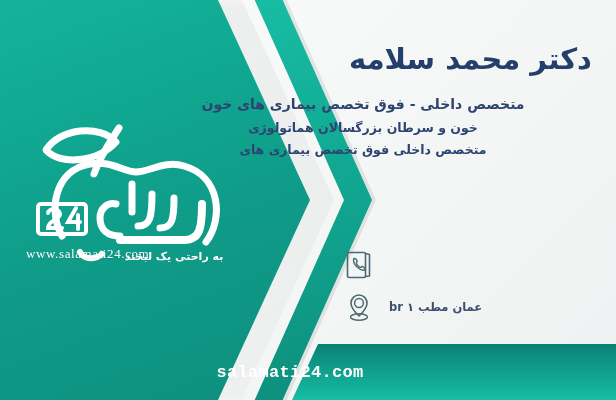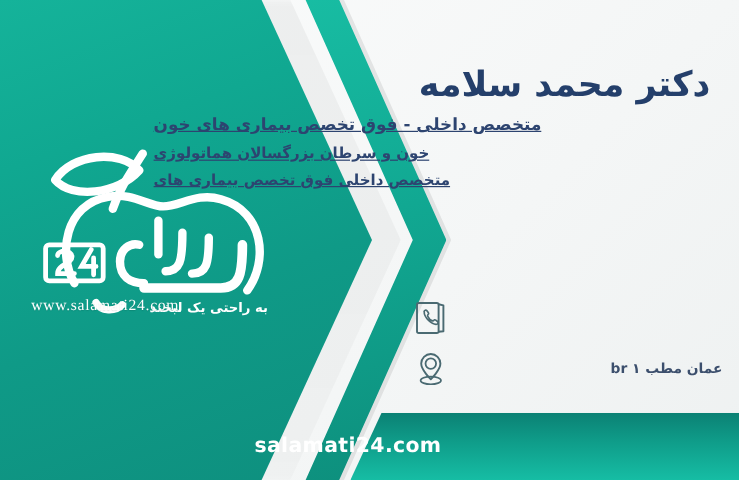--- a/index.html
+++ b/index.html
@@ -73,44 +73,42 @@
   }
 
   
   .doc-name{
     position:absolute;right:24px;top:42px;
     width:420px;text-align:right;
     color:#243f6b;
     font-size:29px;font-weight:bold;
     line-height:1.2;
     direction:rtl;
-    margin-top:11px;
   }
   .doc-desc{
     position:absolute;right:18px;top:94px;
-    width:470px;text-align:left;
+    width:470px;text-align:center;
     color:#2d4470;
     font-size:13.5px;
     font-weight:bold;
     line-height:1.52;
     direction:rtl;
-    text-decoration:underline;
   }
   .doc-desc .l1{font-size:14px;}
   .doc-desc .l2{font-size:13px;}
   .doc-desc .l3{font-size:12.5px;margin-top:3px;}
 
   
   .contacts{
     position:absolute;right:14px;top:248px;width:260px;
     direction:rtl;
   }
   .crow{
-    display:flex;align-items:center;justify-content:space-between;
-    gap:1px;margin-bottom:8px;
+    display:flex;align-items:center;justify-content:flex-start;
+    gap:13px;margin-bottom:8px;
     flex-direction:row-reverse;
   }
   .crow .ic{width:34px;height:34px;flex:0 0 34px;display:flex;align-items:center;justify-content:center;}
   .crow .ctext{
     color:#3c4f6d;font-size:11.5px;font-weight:bold;
     text-align:right;direction:rtl;white-space:nowrap;
   }
 
   
   .bottom-bar{
@@ -121,21 +119,21 @@
     position:absolute;left:0;bottom:0;width:616px;height:56px;
     background:linear-gradient(180deg,#0b8174 0%,#0f9c89 42%,#16bda4 100%);
     -webkit-clip-path:polygon(318px 0, 616px 0, 616px 56px, 292px 56px);
     clip-path:polygon(318px 0, 616px 0, 616px 56px, 292px 56px);
   }
   .bottom-text{
     position:absolute;left:0;bottom:0;width:616px;height:56px;
     display:flex;align-items:center;justify-content:center;
     color:#ffffff;font-size:17px;font-weight:bold;letter-spacing:.3px;
     direction:ltr;
-    padding-right:36px;box-sizing:border-box;
+    padding-right:36px;box-sizing:border-box;font-family:Liberation Mono, monospace;
   }
 </style>
 </head>
 <body>
 
 <div id="card">
 
   <div class="bg-right"></div>
 
   <div class="panel-main-shadow"></div>

